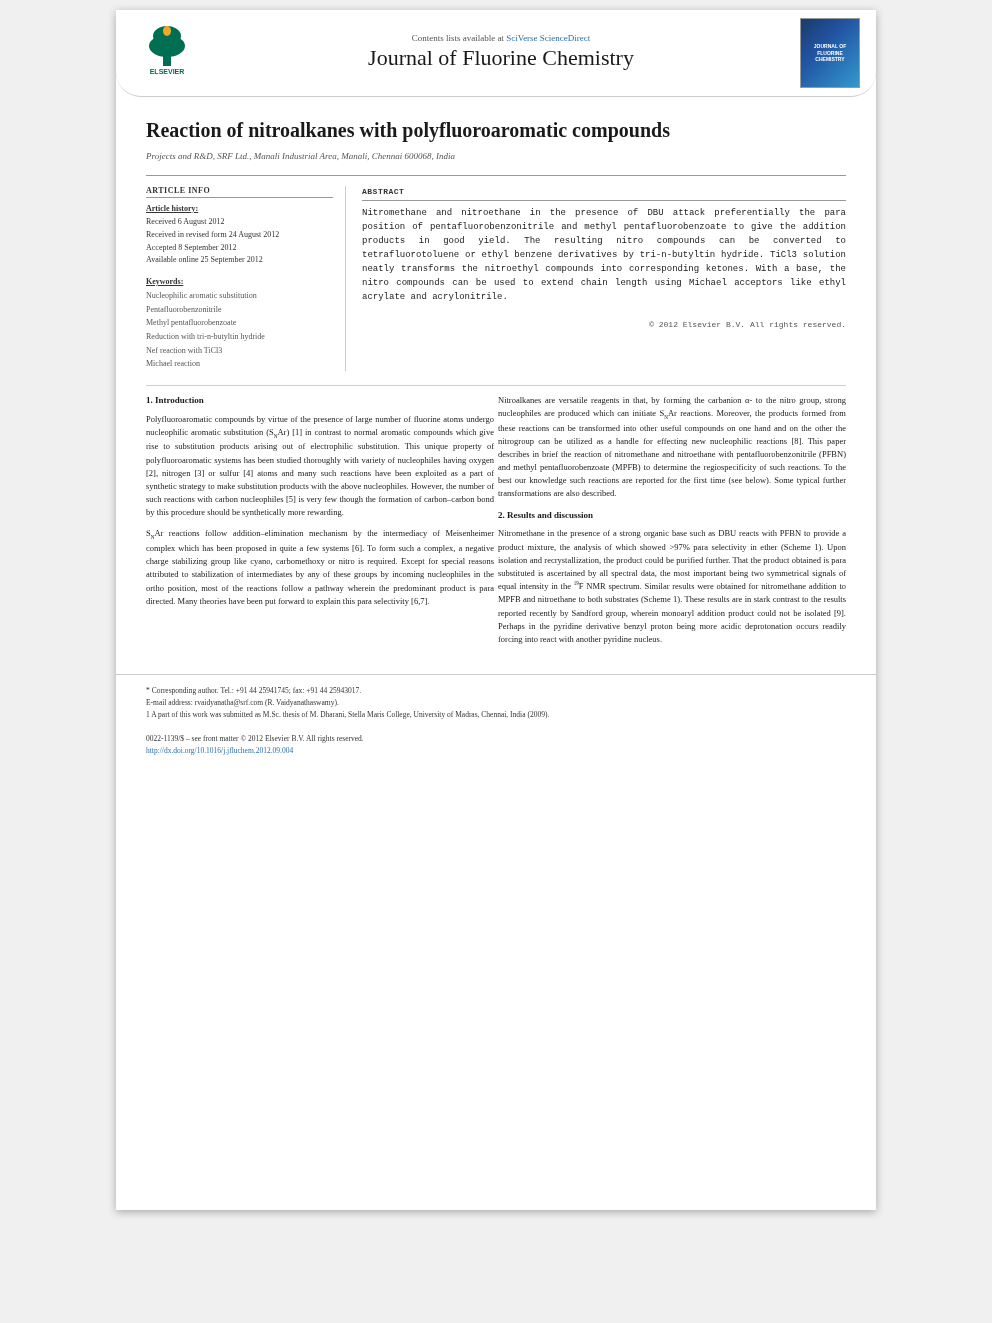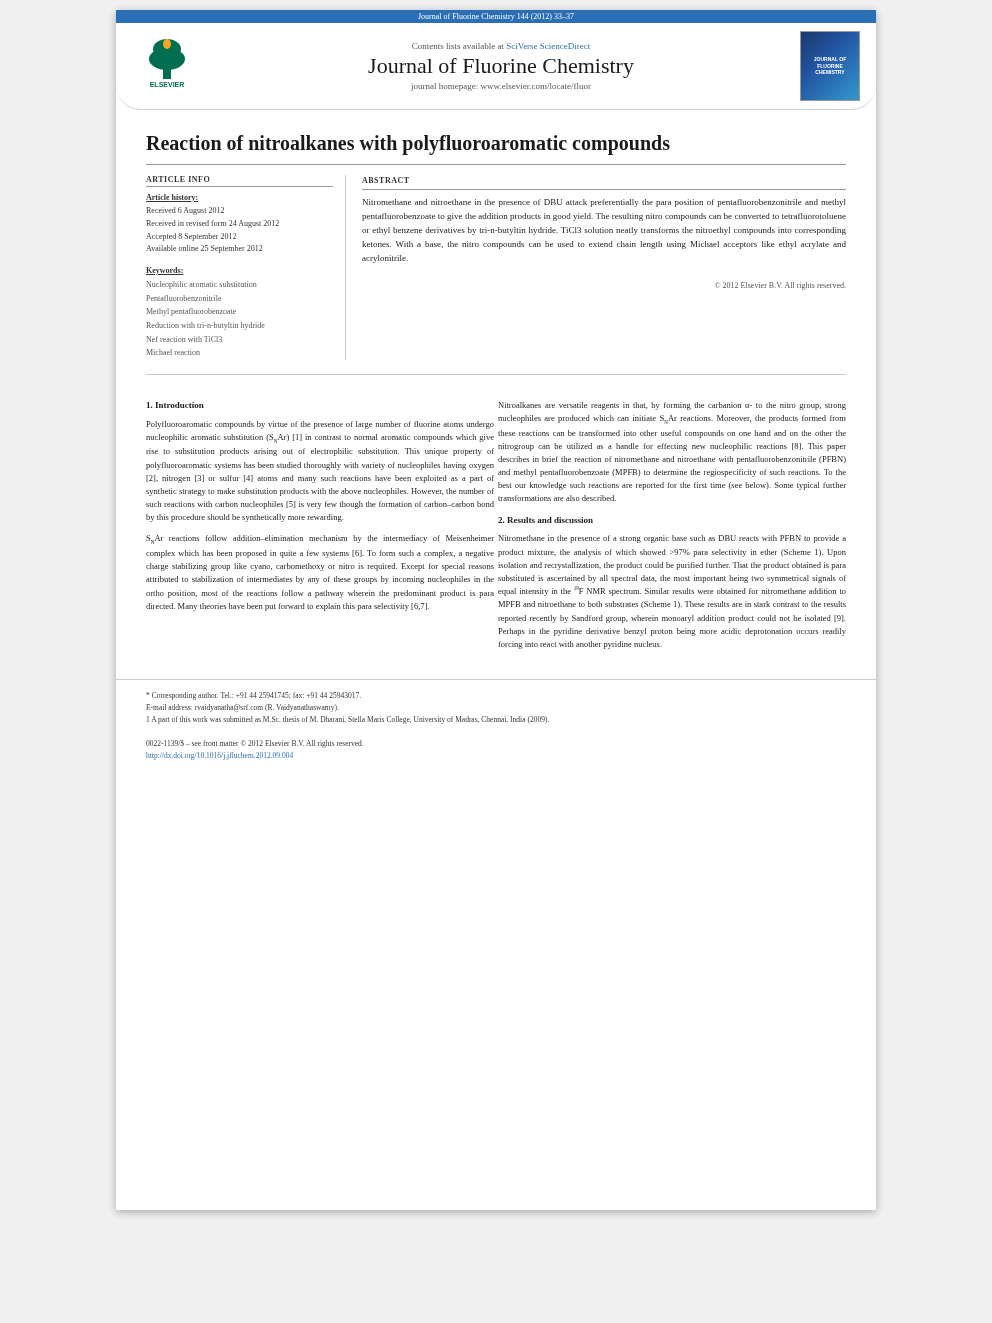--- a/index.html
+++ b/index.html
@@ -121,20 +121,21 @@
       width: 200px;
       flex-shrink: 0;
       font-size: 8.5px;
       border-right: 1px solid #ccc;
       padding-right: 12px;
     }
     .col-right {
       flex: 1;
       font-size: 9px;
       line-height: 1.5;
+      font-family: Liberation Mono, monospace;
     }
     .section-label {
       font-size: 8px;
       font-weight: bold;
       letter-spacing: 0.5px;
       text-transform: uppercase;
       color: #333;
       border-bottom: 1px solid #999;
       margin-bottom: 6px;
       padding-bottom: 2px;
@@ -166,21 +167,21 @@
       font-size: 8px;
       color: #555;
       text-align: right;
       margin-top: 14px;
     }
     
     .main-two-col {
       display: flex;
       gap: 4px;
       border-top: 1px solid #ccc;
-      padding-top: 24px;
+      padding-top: 8px;
     }
     .main-col {
       flex: 1;
       font-size: 8.5px;
       line-height: 1.55;
       color: #1a1a1a;
       text-align: justify;
     }
     .section-heading {
       font-weight: bold;
@@ -212,23 +213,20 @@
       color: #333;
     }
     sup { font-size: 60%; vertical-align: super; }
     sub { font-size: 60%; vertical-align: sub; }
   </style>
 </head>
 <body>
 
 <div class="page">
 
-  <div class="journal-ref-bar">
-    <span>Journal of Fluorine Chemistry 144 (2012) 33–37</span>
-  </div>
 
   <div class="journal-header">
     <div class="elsevier-logo">
       <svg viewBox="0 0 70 55" xmlns="http://www.w3.org/2000/svg">
 
         <rect x="0" y="0" width="70" height="55" fill="white"></rect>
 
         <ellipse cx="35" cy="12" rx="14" ry="10" fill="#006e51"></ellipse>
         <ellipse cx="35" cy="22" rx="18" ry="11" fill="#006e51"></ellipse>
         <rect x="31" y="30" width="8" height="12" fill="#006e51"></rect>
@@ -237,36 +235,34 @@
 
         <text x="35" y="50" text-anchor="middle" font-size="7" font-family="Arial" font-weight="bold" fill="#006e51">ELSEVIER</text>
       </svg>
     </div>
     <div class="journal-center">
       <div class="sciverse-line">
         <span>Contents lists available at</span>
         <span class="sciverse-link">SciVerse ScienceDirect</span>
       </div>
       <div class="journal-title-main">Journal of Fluorine Chemistry</div>
-      <div class="journal-homepage">
-        <span>journal homepage: www.elsevier.com/locate/fluor</span>
-      </div>
     </div>
     <div class="journal-cover">
       <div class="cover-img">
         <span style="font-size:5px; font-weight:bold; text-transform:uppercase; line-height:1.3;">JOURNAL OF<br>FLUORINE<br>CHEMISTRY</span>
       </div>
     </div>
   </div>
 
   <div class="article-body">
 
     <div class="article-title">Reaction of nitroalkanes with polyfluoroaromatic compounds</div>
 
 
+    <div class="article-affiliation">Projects and R&amp;D, SRF Ltd., Manali Industrial Area, Manali, Chennai 600068, India</div>
 
     <div class="two-col">
       <div class="col-left">
         <div class="section-label">ARTICLE INFO</div>
         <div class="info-subsection">Article history:</div>
         <div class="info-line">Received 6 August 2012</div>
         <div class="info-line">Received in revised form 24 August 2012</div>
         <div class="info-line">Accepted 8 September 2012</div>
         <div class="info-line">Available online 25 September 2012</div>
         <br>

